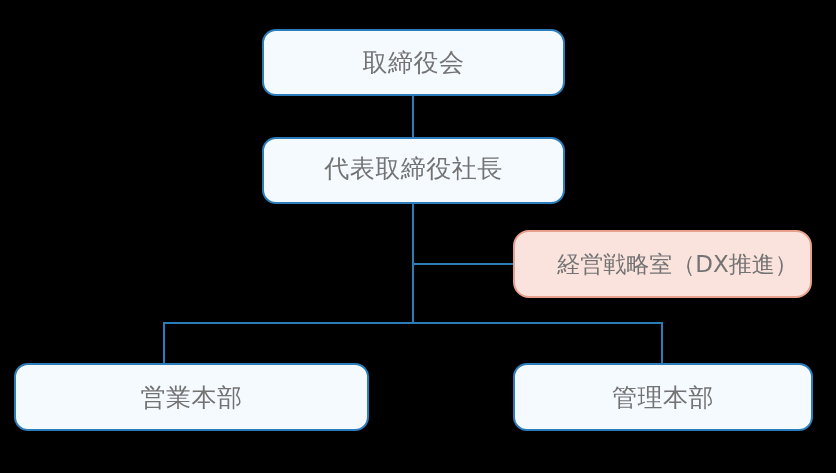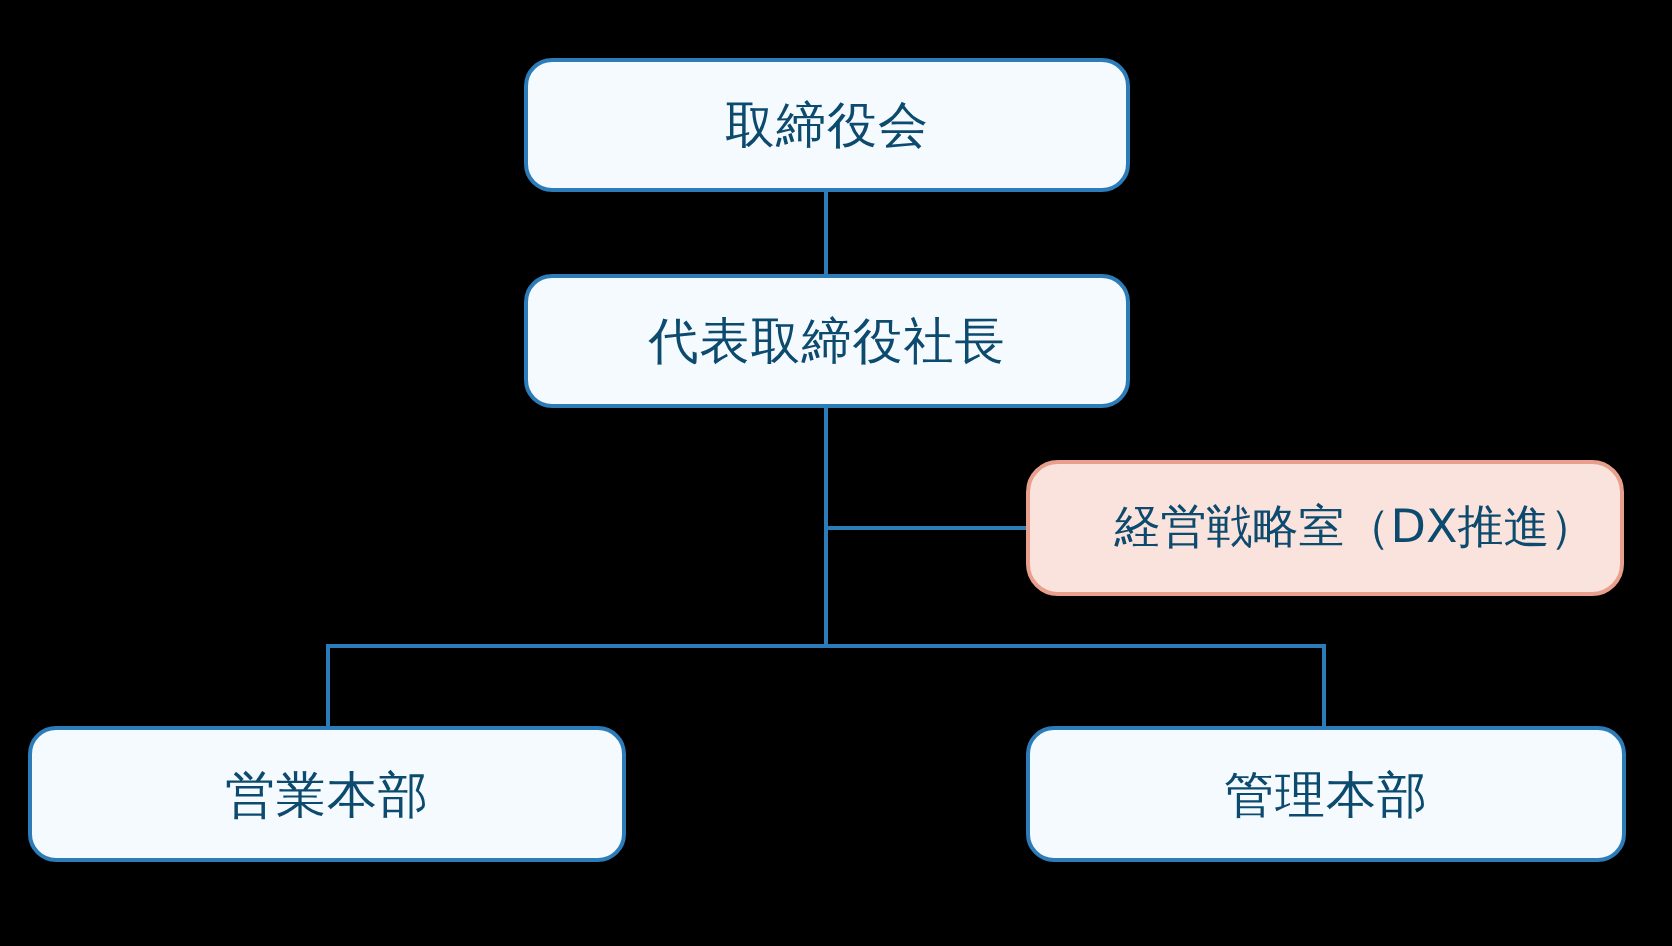--- a/index.html
+++ b/index.html
@@ -26,41 +26,41 @@
     align-items: center;
     justify-content: center;
     border-radius: 14px;
     border: 2px solid #2b7cb8;
     background: #f5faff;
     z-index: 3;
   }
   .node-label {
     font-size: 25px;
     line-height: 1;
-    color: #0c4a6e;
+    color: #737373;
     letter-spacing: 0.5px;
     white-space: nowrap;
   }
   .node.accent {
     border-color: #e8a08c;
     background: #fbe3dd;
     border-radius: 16px;
     padding-left: 30px;
   }
   .node.accent .node-label {
     font-size: 23px;
     letter-spacing: 0;
   }
 
   
   #node-board        { left: 262px; top: 29px;  width: 303px; height: 67px; }
-  #node-president    { left: 262px; top: 137px; width: 303px; height: 67px; }
+  #node-president    { left: 262px; top: 137px; width: 303px; height: 67px; font-family: Liberation Mono, monospace; }
   #node-strategy     { left: 513px; top: 230px; width: 299px; height: 68px; }
-  #node-sales        { left: 14px;  top: 363px; width: 299px; height: 68px; }
-  #node-admin        { left: 513px; top: 363px; width: 300px; height: 68px; }
+  #node-sales        { left: 14px;  top: 363px; width: 355px; height: 68px; }
+  #node-admin        { left: 513px; top: 363px; width: 300px; height: 68px; font-family: Liberation Serif, serif; }
 
   
   .connector {
     position: absolute;
     background: #2b7cb8;
     z-index: 1;
   }
   .v-line { width: 2px; }
   .h-line { height: 2px; }
 

